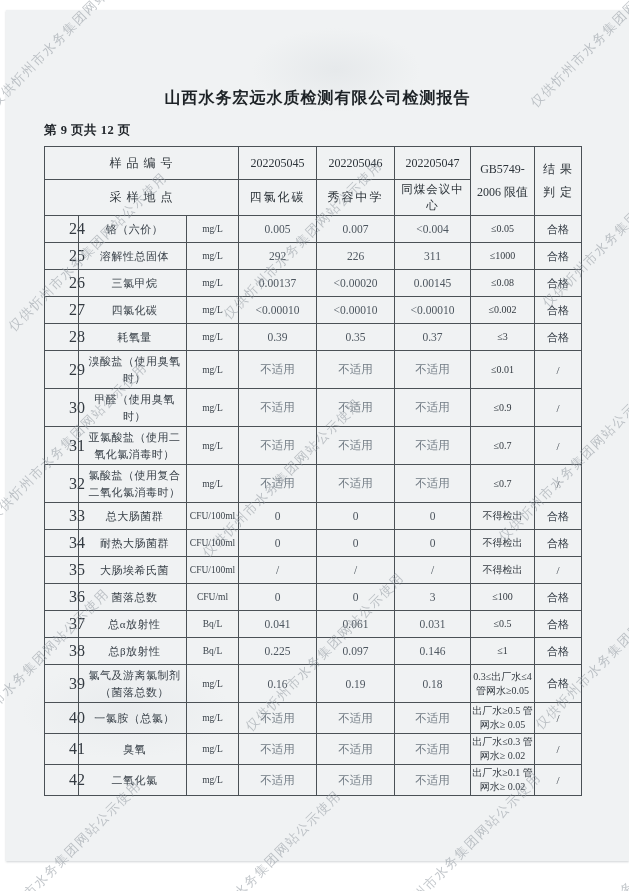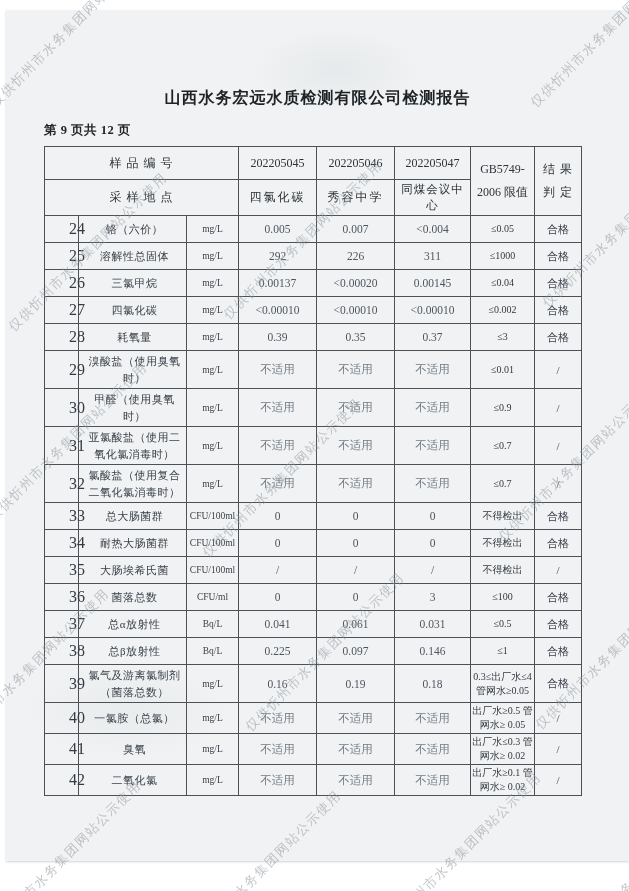--- a/index.html
+++ b/index.html
@@ -121,21 +121,21 @@
           <td class="c6">≤1000</td>
           <td class="c7">合格</td>
         </tr>
         <tr>
           <td class="c0">26</td>
           <td class="c1">三氯甲烷</td>
           <td class="c2">mg/L</td>
           <td class="c3">0.00137</td>
           <td class="c4">&lt;0.00020</td>
           <td class="c5">0.00145</td>
-          <td class="c6">≤0.04</td>
+          <td class="c6">≤0.08</td>
           <td class="c7">合格</td>
         </tr>
         <tr>
           <td class="c0">27</td>
           <td class="c1">四氯化碳</td>
           <td class="c2">mg/L</td>
           <td class="c3">&lt;0.00010</td>
           <td class="c4">&lt;0.00010</td>
           <td class="c5">&lt;0.00010</td>
           <td class="c6">≤0.002</td>

